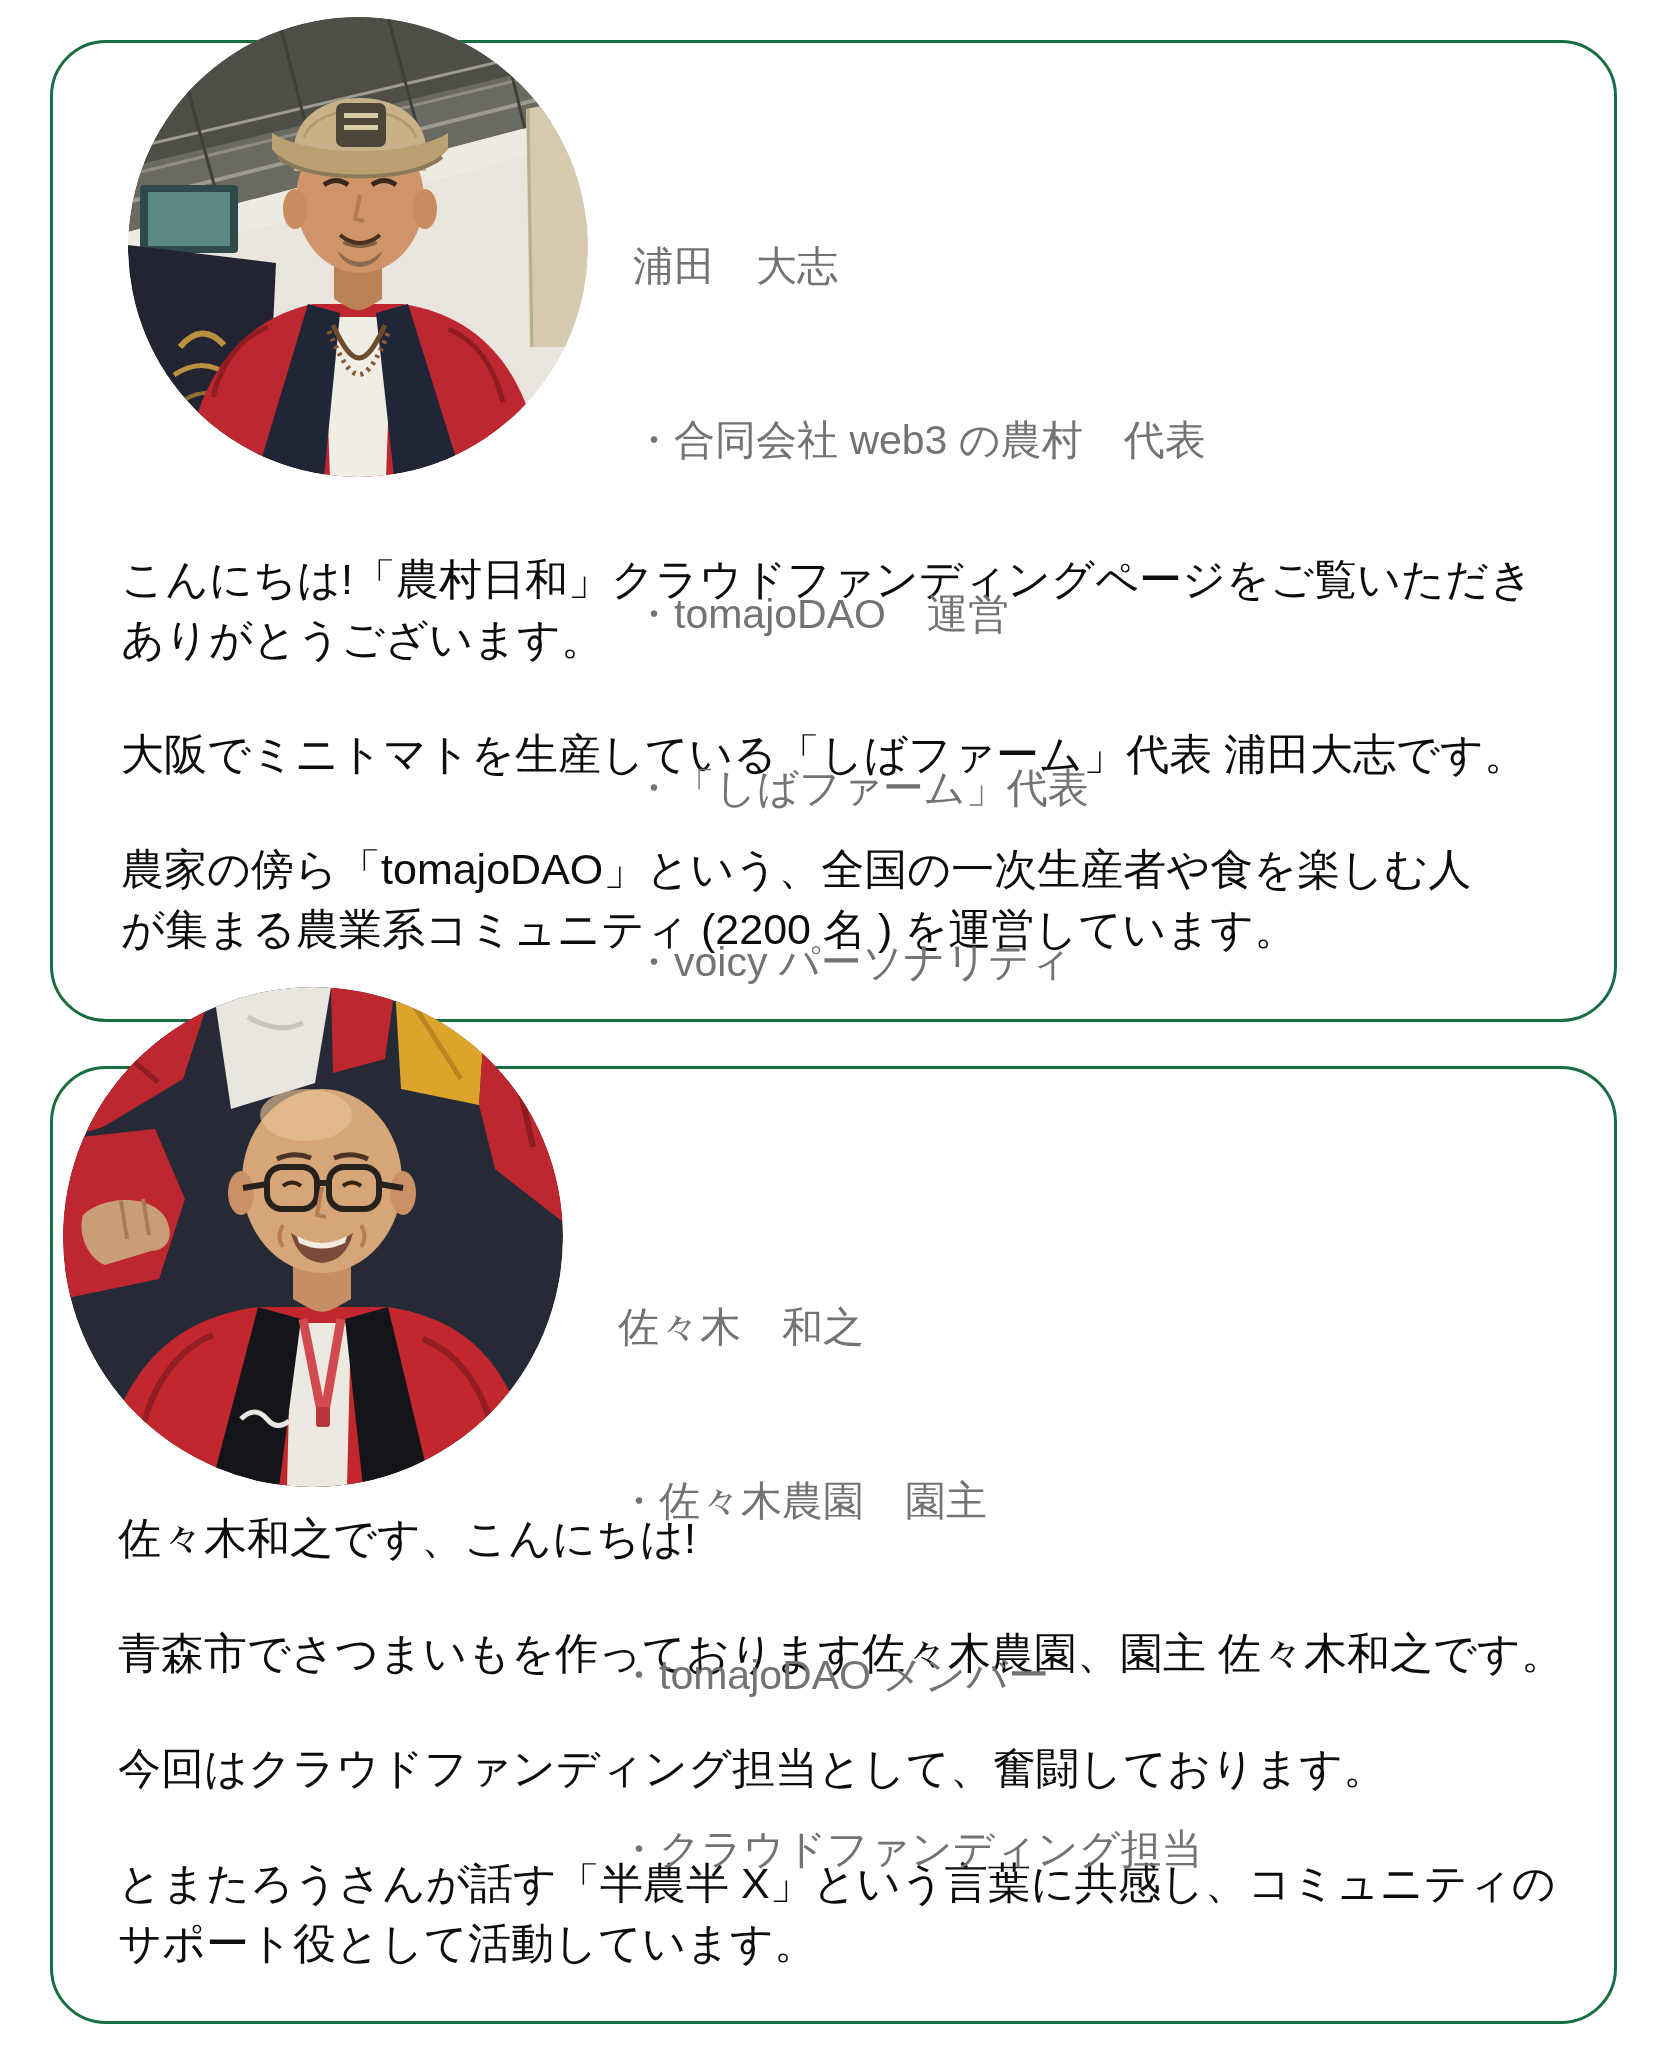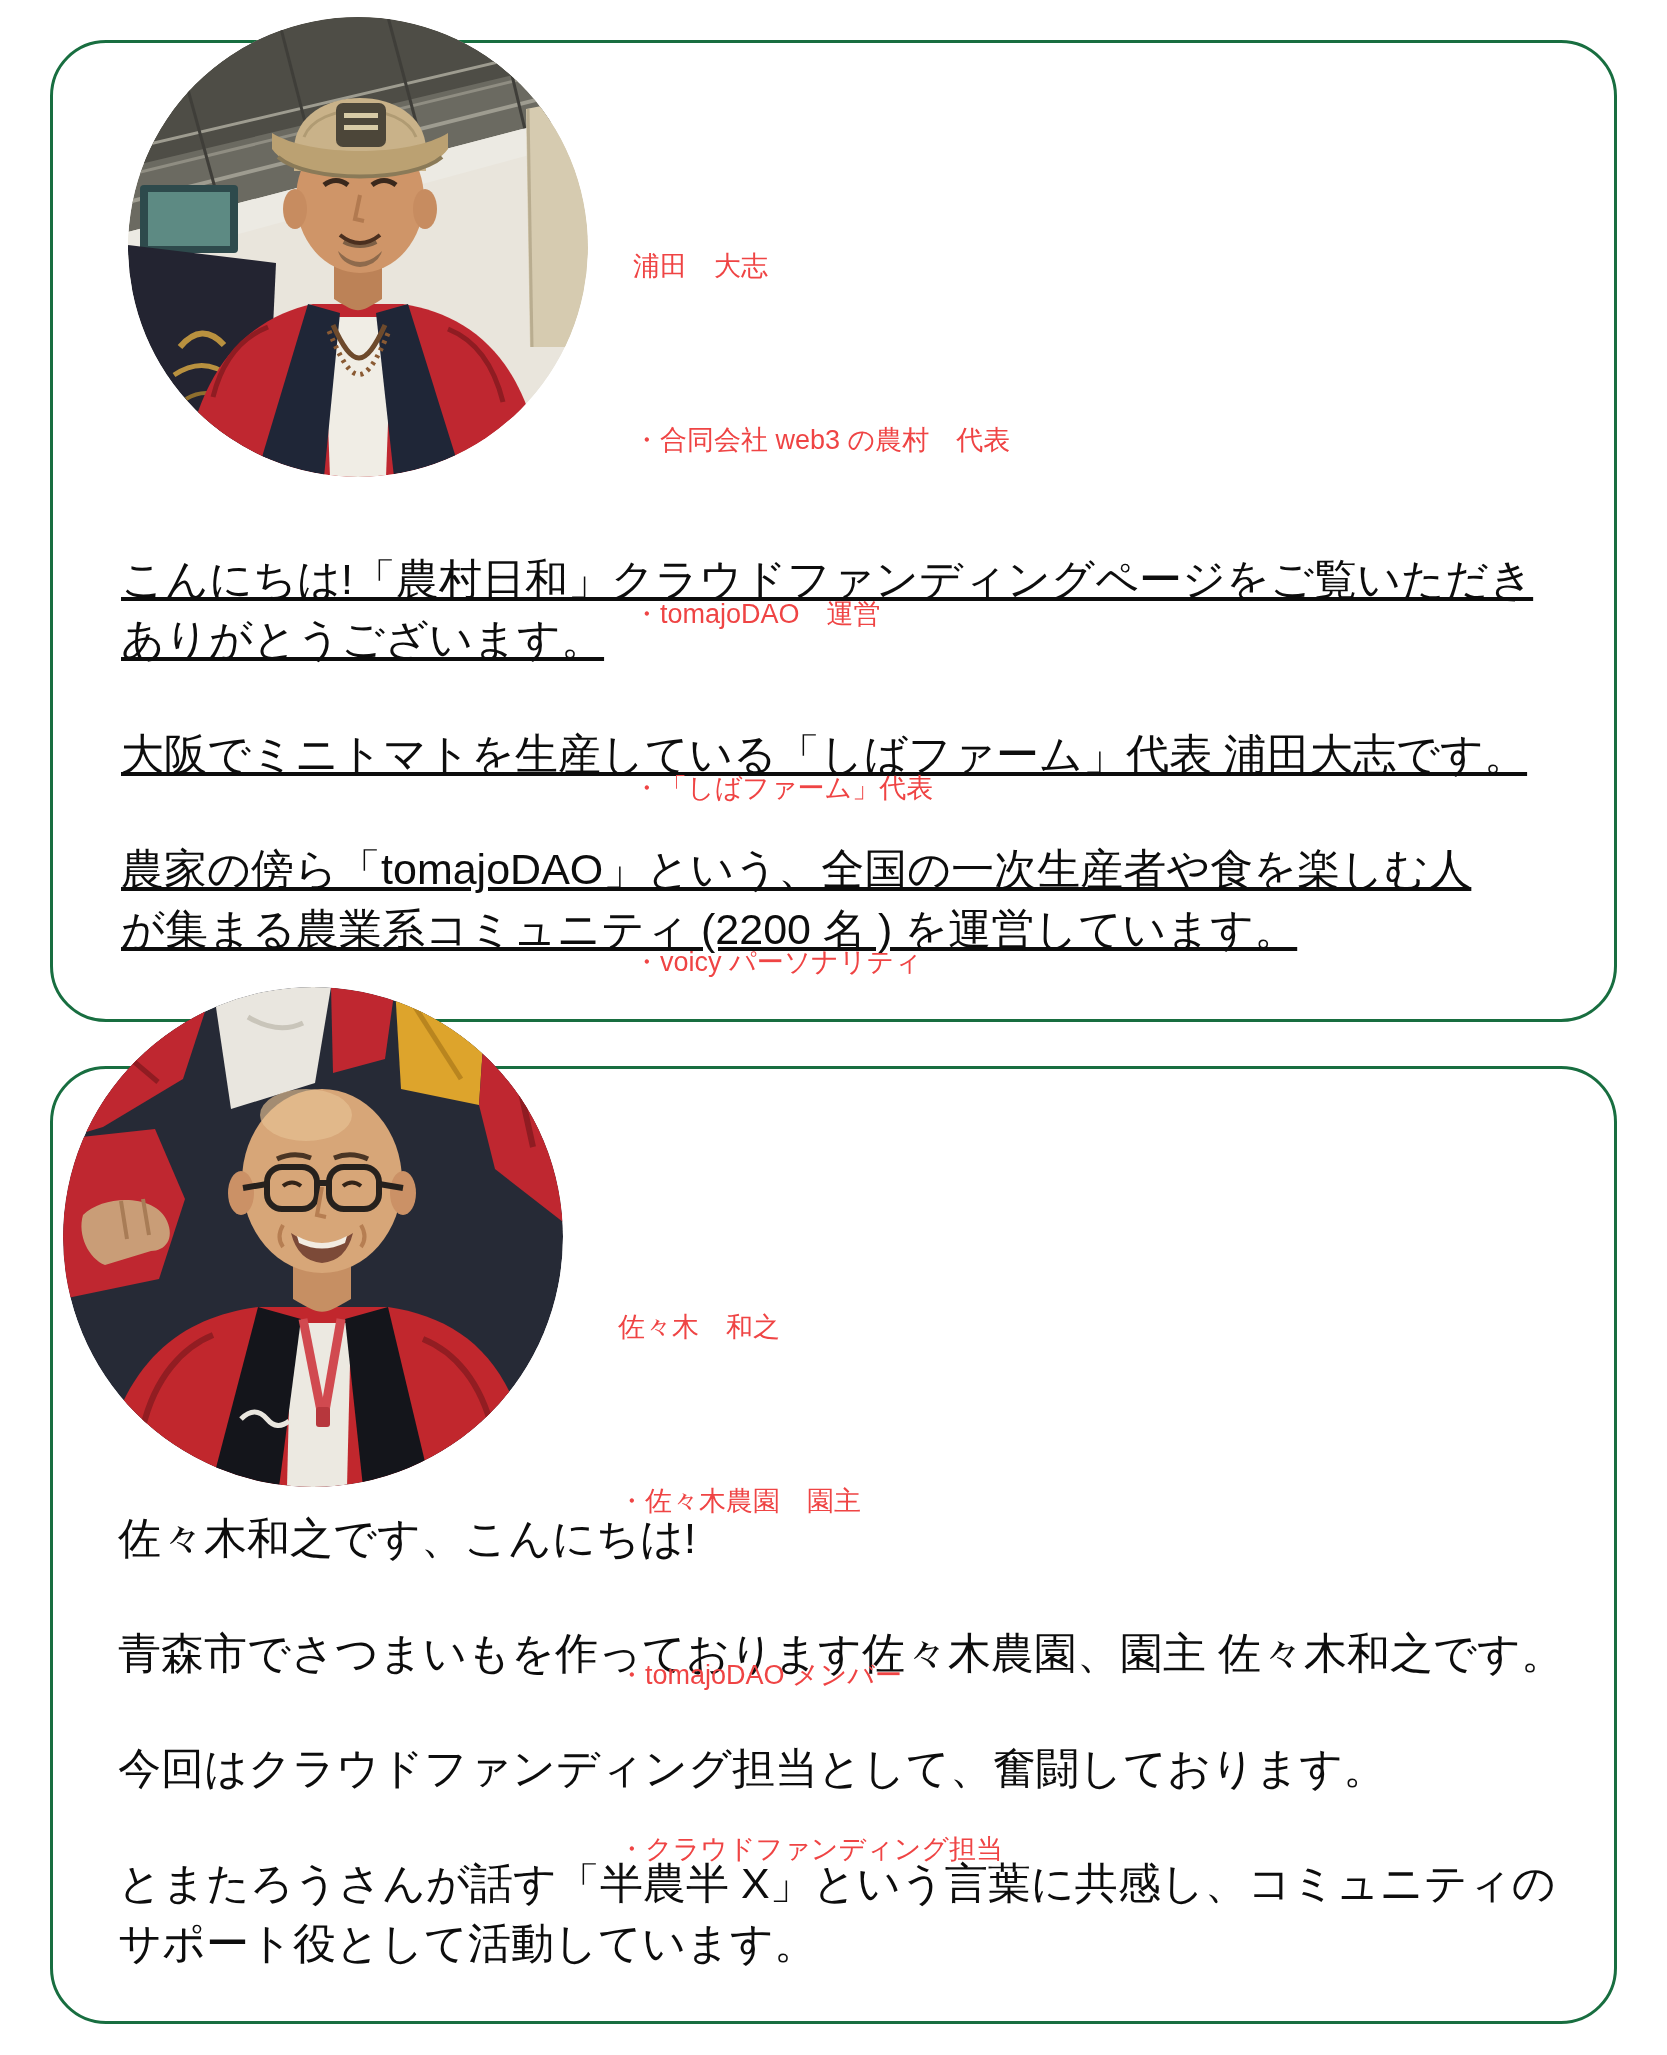--- a/index.html
+++ b/index.html
@@ -16,29 +16,29 @@
   }
   .card-1{top:40px;height:982px;}
   .card-2{top:1066px;height:958px;}
   .photo{
     position:absolute;border-radius:50%;overflow:hidden;z-index:3;
   }
   .photo svg{display:block;width:100%;height:100%;}
   .photo-1{left:75px;top:-26px;width:460px;height:460px;}
   .photo-2{left:10px;top:-82px;width:500px;height:500px;}
   .id-block{
-    position:absolute;font-size:27px;line-height:58px;color:#ef4444;
+    position:absolute;font-size:41px;line-height:58px;color:#737373;
     white-space:pre;z-index:4;
   }
   .card-1 .id-block{left:580px;top:78px;}
   .card-2 .id-block{left:565px;top:113px;}
   .id-name{margin:0;}
   .role-line{margin:0;}
   .paras{position:absolute;font-size:43px;line-height:60px;color:#0d0d0d;z-index:2;}
-  .card-1 .paras{left:68px;top:506px;width:1460px;text-decoration:underline;}
+  .card-1 .paras{left:68px;top:506px;width:1460px;}
   .card-2 .paras{left:65px;top:439px;width:1470px;}
   .paras p{margin:0 0 55px 0;white-space:pre-line;}
   .paras p:last-child{margin-bottom:0;}
 </style>
 </head>
 <body style="background: rgb(255, 255, 255); color: rgb(17, 17, 17);">
 
 <div class="page">
 
   <section class="card card-1">

